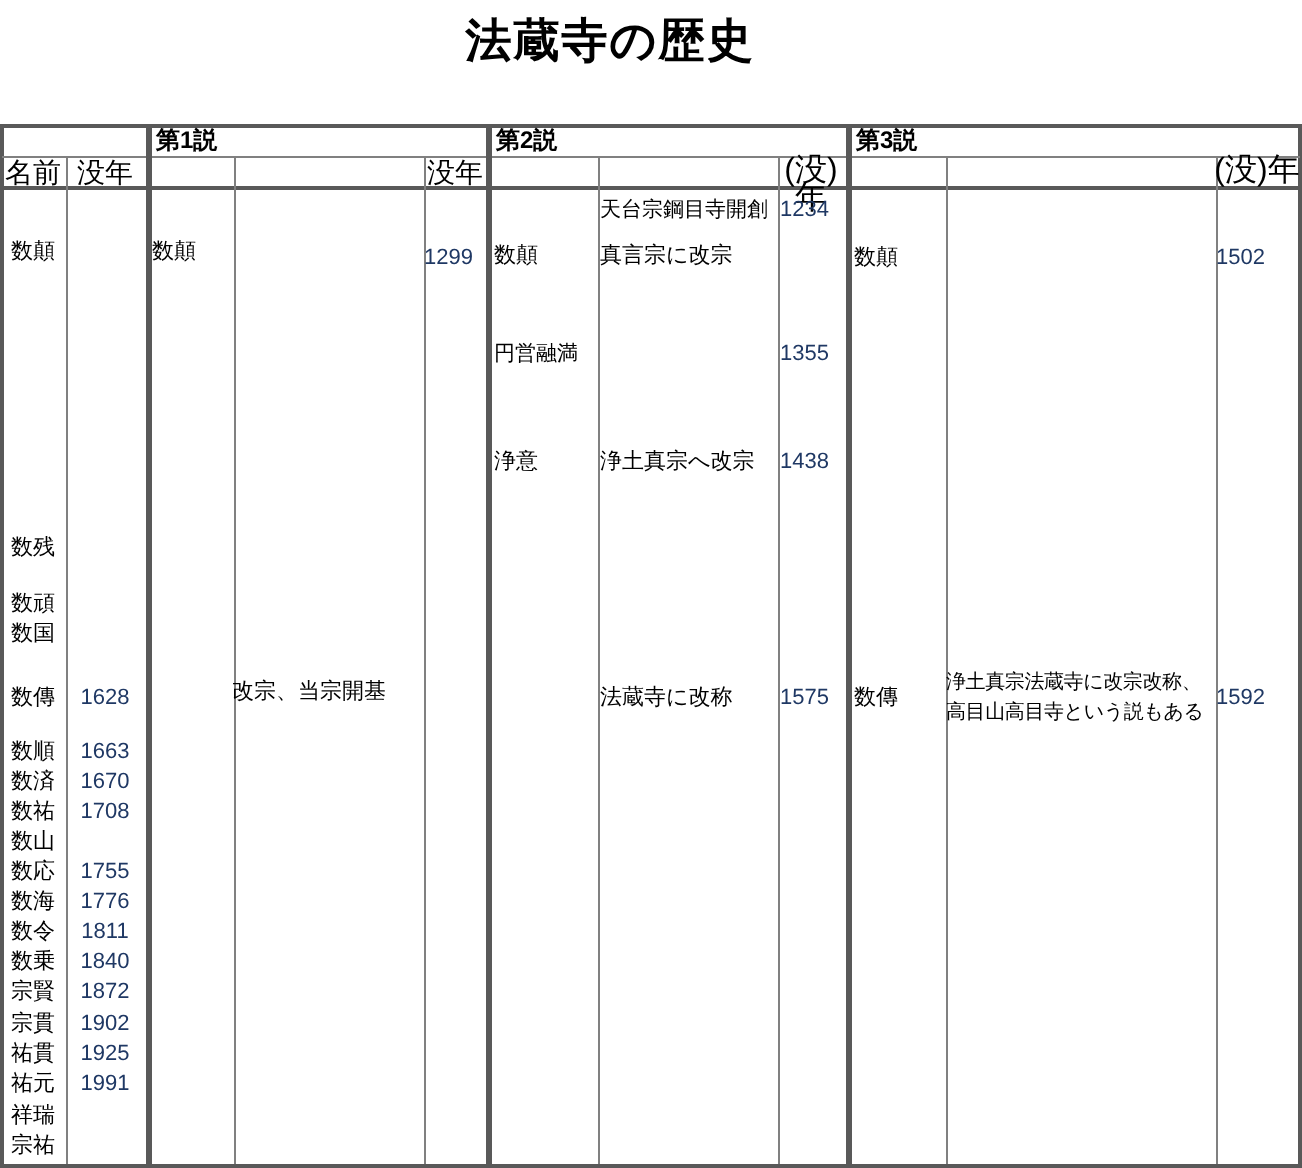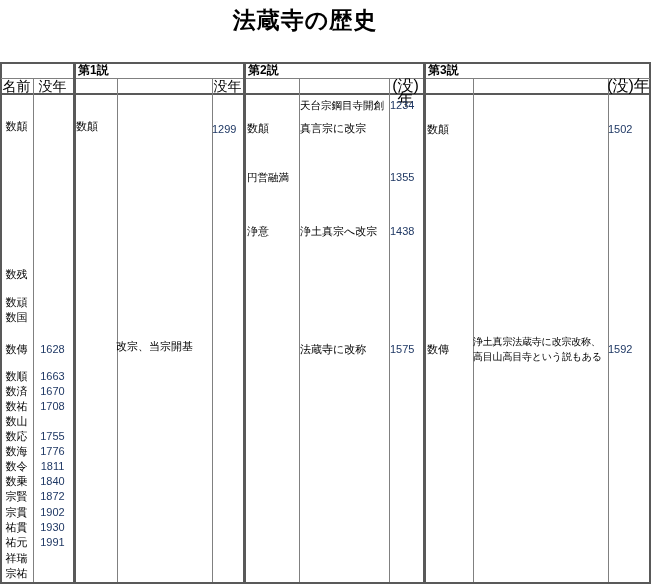--- a/index.html
+++ b/index.html
@@ -144,21 +144,21 @@
         <span class="ryear year">1872</span>
       </div>
 
       <div class="roster-row" style="top: 505px;">
         <span class="rname">宗貫</span>
         <span class="ryear year">1902</span>
       </div>
 
       <div class="roster-row" style="top: 520px;">
         <span class="rname">祐貫</span>
-        <span class="ryear year">1930</span>
+        <span class="ryear year">1925</span>
       </div>
 
       <div class="roster-row" style="top: 535px;">
         <span class="rname">祐元</span>
         <span class="ryear year">1991</span>
       </div>
 
       <div class="roster-row" style="top: 551px;">
         <span class="rname">祥瑞</span>
         <span class="ryear year"></span>

